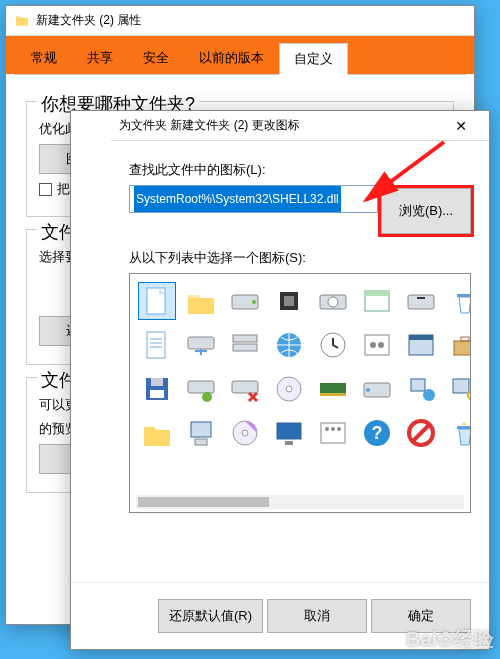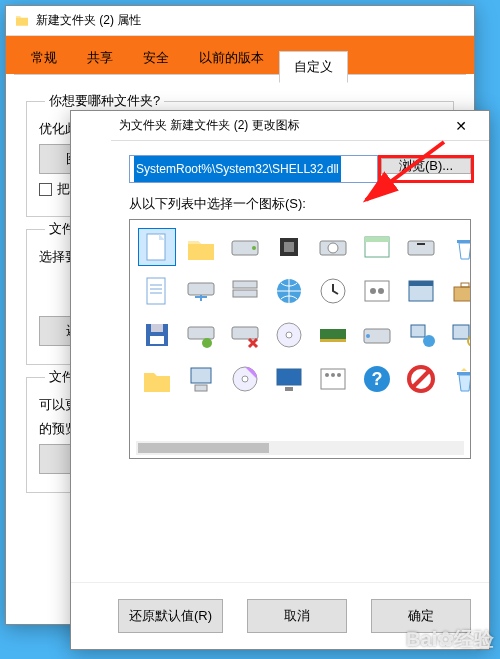--- a/index.html
+++ b/index.html
@@ -4,44 +4,44 @@
 <style>
   * { box-sizing: border-box; font-family: "Microsoft YaHei", "Segoe UI", sans-serif; }
   body { margin: 0; background: #4ab4f3; width: 500px; height: 659px; overflow: hidden; position: relative; font-size: 13px; }
   .window { position: absolute; background: #fff; border: 1px solid #888; box-shadow: 0 4px 20px rgba(0,0,0,0.3); }
   .titlebar { display: flex; align-items: center; height: 30px; padding: 0 8px; background: #fff; border-bottom: 1px solid #ddd; justify-content: flex-end; }
   .titlebar .icon { width: 16px; height: 16px; margin-right: 6px; }
   .titlebar .title { flex: 1; font-size: 12px; }
   .titlebar .close { width: 40px; height: 28px; display: flex; align-items: center; justify-content: center; font-size: 14px; }
   .tabs { display: flex; padding: 6px 10px 0; background: #f97316; }
   .tab { padding: 6px 14px; border: 1px solid transparent; font-size: 13px; }
-  .tab.active { border: 1px solid #ccc; border-bottom-color: #fff; background: #fff; position: relative; top: 9px; }
+  .tab.active { border: 1px solid #ccc; border-bottom-color: #fff; background: #fff; position: relative; top: 1px; }
   .tabline { height: 1px; background: #ccc; margin: 0 8px; }
   .panel { padding: 14px 20px; font-size: 13px; }
   .group { border: 1px solid #ccc; margin: 12px 0; padding: 12px; position: relative; }
-  .group-legend { position: absolute; top: -10px; left: 18px; background: #fff; padding: 0 4px; font-size: 13px; }
+  .group-legend { position: absolute; top: -10px; left: 10px; background: #fff; padding: 0 4px; font-size: 18px; }
   .row { margin: 6px 0; }
   .btn { display: inline-block; min-width: 80px; padding: 5px 12px; background: #e1e1e1; border: 1px solid #adadad; text-align: center; font-size: 13px; }
   .chk { display: inline-block; width: 13px; height: 13px; border: 1px solid #555; margin-right: 5px; vertical-align: middle; }
   .props { left: 5px; top: 5px; width: 470px; height: 620px; }
   .dlg { left: 70px; top: 110px; width: 420px; height: 540px; z-index: 10; padding-left: 40px; }
   .dlg .body { padding: 14px 18px; }
   .dlg .inputrow { display: flex; margin-bottom: 12px; justify-content: flex-end; }
   .dlg .path { flex: 1; height: 28px; border: 1px solid #7a9fd8; background: #fff; color: #0a58d4; padding: 0 4px; font-size: 12px; overflow: hidden; white-space: nowrap; }
   .dlg .path .sel { background: #0078d7; color: #fff; padding: 0 2px; display: inline-block; line-height: 26px; }
-  .dlg .browse { width: 90px; height: 16px; background: #e1e1e1; border: 1px solid #adadad; display: flex; align-items: center; justify-content: center; font-size: 13px; }
+  .dlg .browse { width: 90px; height: 46px; background: #e1e1e1; border: 1px solid #adadad; display: flex; align-items: center; justify-content: center; font-size: 13px; }
   .dlg .browse-wrap { border: 3px solid #ff1a1a; margin-right: -3px; }
   .iconbox { border: 1px solid #888; height: 240px; padding: 8px; overflow: hidden; position: relative; }
   .icon-grid { display: grid; grid-template-columns: repeat(8, 1fr); gap: 6px; }
   .ic { width: 38px; height: 38px; display: flex; align-items: center; justify-content: center; border: 1px solid transparent; }
   .ic.sel { border: 1px solid #0078d7; background: #cde8ff; }
   .ic svg { width: 32px; height: 32px; }
   .scrolltrack { position: absolute; bottom: 3px; left: 6px; right: 6px; height: 14px; background: #f0f0f0; }
   .scrollknob { position: absolute; left: 2px; top: 2px; width: 40%; height: 10px; background: #c0c0c0; }
-  .dlg .footer { display: flex; justify-content: flex-end; gap: 24px; padding: 16px 18px; border-top: 1px solid #eee; position: absolute; bottom: 0; left: 0; right: 0; }
+  .dlg .footer { display: flex; justify-content: flex-end; gap: 4px; padding: 16px 18px; border-top: 1px solid #eee; position: absolute; bottom: 0; left: 0; right: 0; }
   .dlg .footer .btn { min-width: 100px; padding: 7px 10px; }
   .arrow { position: absolute; left: 336px; top: 136px; z-index: 20; pointer-events: none; }
   .watermark { position: absolute; right: 6px; bottom: 6px; color: rgba(255,255,255,0.7); font-size: 20px; font-weight: bold; z-index: 30; text-shadow: 0 0 3px rgba(0,0,0,0.4); }
 </style>
 </head>
 <body>
 
 <div class="window props">
   <div class="titlebar">
     <span class="icon">
@@ -80,20 +80,21 @@
     </div>
   </div>
 </div>
 
 <div class="window dlg">
   <div class="titlebar">
     <span class="title">为文件夹 新建文件夹 (2) 更改图标</span>
     <span class="close">✕</span>
   </div>
   <div class="body">
+    <div class="row">查找此文件中的图标(L):</div>
     <div class="inputrow">
       <div class="path"><span class="sel">SystemRoot%\System32\SHELL32.dll</span></div>
       <div class="browse-wrap">
         <div class="browse">浏览(B)...</div>
       </div>
     </div>
     <div class="row">从以下列表中选择一个图标(S):</div>
     <div class="iconbox">
       <div class="icon-grid" id="icon-grid">
           <div class="ic sel">

